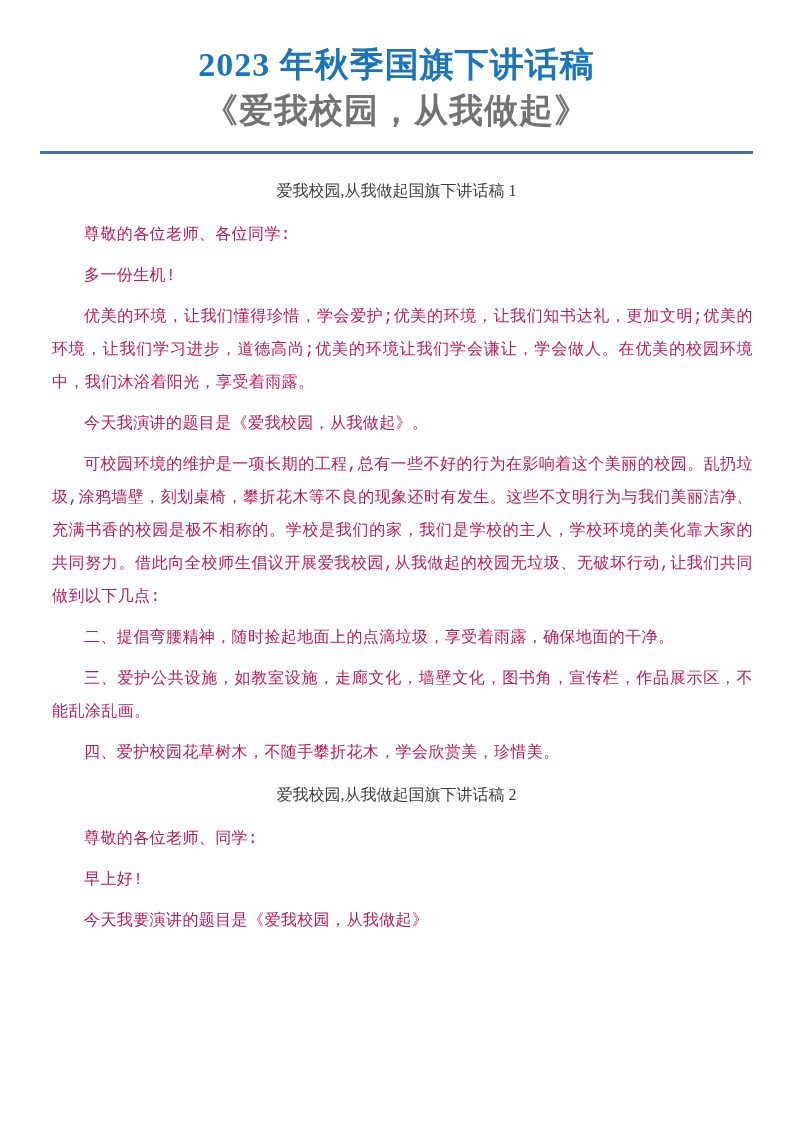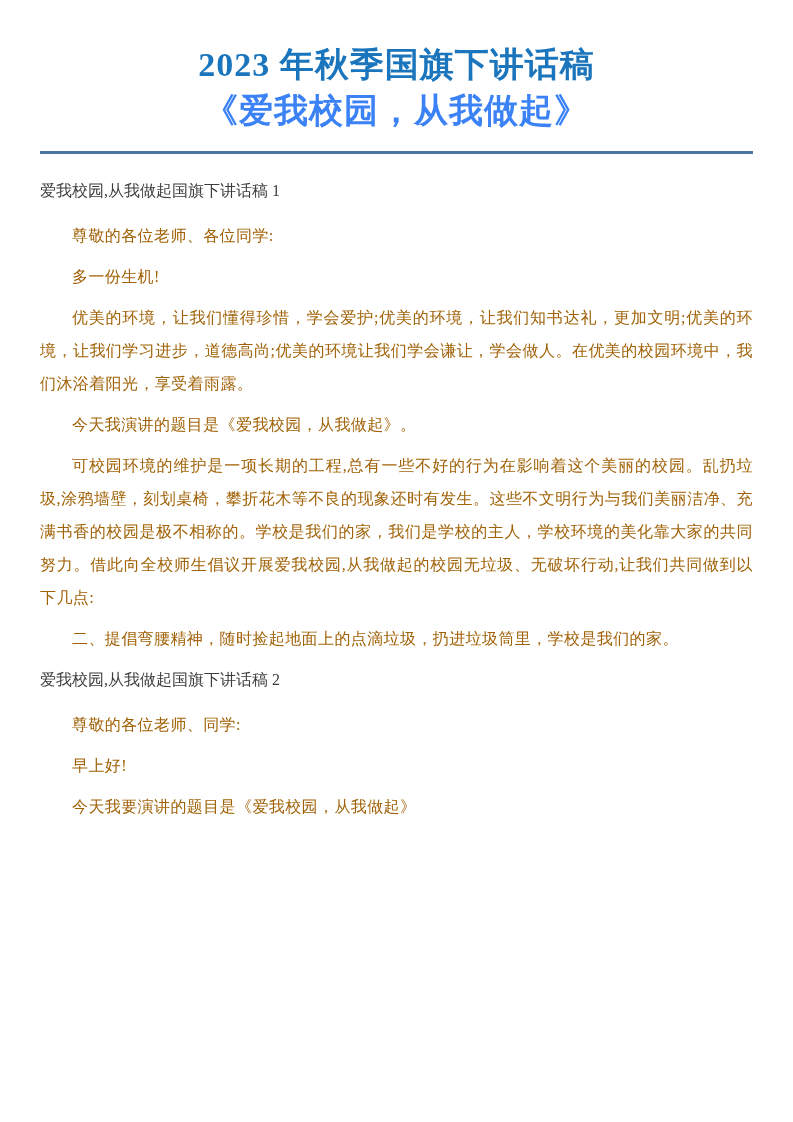--- a/index.html
+++ b/index.html
@@ -20,63 +20,67 @@
     }
     .title {
       margin: 0;
       text-align: center;
       font-size: 34px;
       font-weight: bold;
       line-height: 46px;
       letter-spacing: 1px;
     }
     .title-blue { color: #1A75BC; }
-    .title-red  { color: #3b82f6; }
+    .title-red  { color: #737373; }
     .divider {
       border: none;
       border-top: 3px solid #4C72A2;
       margin: 17px 0 20px 0;
     }
     .section-heading {
       margin: 0 0 12px 0;
+      text-align: center;
       font-size: 16px;
       font-weight: normal;
       line-height: 33px;
       color: #3D3D3D;
     }
     .para {
-      margin: 0 0 8px 0;
+      margin: 0 0 8px 12px;
       font-size: 16px;
       line-height: 33px;
-      color: #a16207;
+      color: #be185d;
       text-align: justify;
       text-indent: 2em;
       letter-spacing: 0.4px;
       word-break: break-all;
+      font-family: Liberation Mono, monospace;
     }
   </style>
 </head>
 <body>
 
 <div class="page">
 
   <h1 class="title title-blue">2023 年秋季国旗下讲话稿</h1>
 
   <h1 class="title title-red">《爱我校园，从我做起》</h1>
 
   <hr class="divider">
 
   <h2 class="section-heading">爱我校园,从我做起国旗下讲话稿 1</h2>
 
   <p class="para">尊敬的各位老师、各位同学:</p>
   <p class="para">多一份生机!</p>
   <p class="para">优美的环境，让我们懂得珍惜，学会爱护;优美的环境，让我们知书达礼，更加文明;优美的环境，让我们学习进步，道德高尚;优美的环境让我们学会谦让，学会做人。在优美的校园环境中，我们沐浴着阳光，享受着雨露。</p>
   <p class="para">今天我演讲的题目是《爱我校园，从我做起》。</p>
   <p class="para">可校园环境的维护是一项长期的工程,总有一些不好的行为在影响着这个美丽的校园。乱扔垃圾,涂鸦墙壁，刻划桌椅，攀折花木等不良的现象还时有发生。这些不文明行为与我们美丽洁净、充满书香的校园是极不相称的。学校是我们的家，我们是学校的主人，学校环境的美化靠大家的共同努力。借此向全校师生倡议开展爱我校园,从我做起的校园无垃圾、无破坏行动,让我们共同做到以下几点:</p>
-  <p class="para">二、提倡弯腰精神，随时捡起地面上的点滴垃圾，扔进垃圾筒里，学校是我们的家。</p>
+  <p class="para">二、提倡弯腰精神，随时捡起地面上的点滴垃圾，享受着雨露，确保地面的干净。</p>
+  <p class="para">三、爱护公共设施，如教室设施，走廊文化，墙壁文化，图书角，宣传栏，作品展示区，不能乱涂乱画。</p>
+  <p class="para">四、爱护校园花草树木，不随手攀折花木，学会欣赏美，珍惜美。</p>
 
   <h2 class="section-heading">爱我校园,从我做起国旗下讲话稿 2</h2>
 
   <p class="para">尊敬的各位老师、同学:</p>
   <p class="para">早上好!</p>
   <p class="para">今天我要演讲的题目是《爱我校园，从我做起》</p>
 
 </div>
 
 </body></html>

